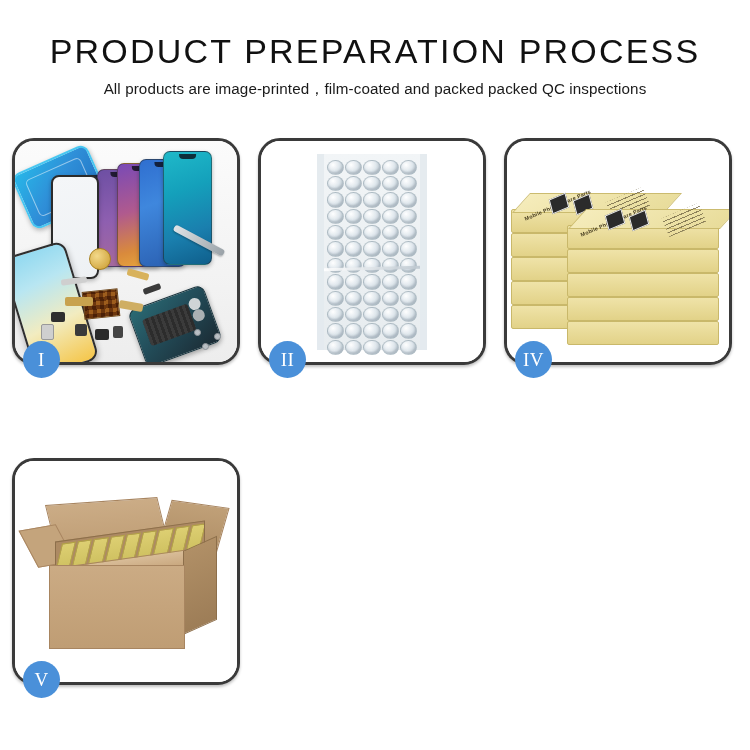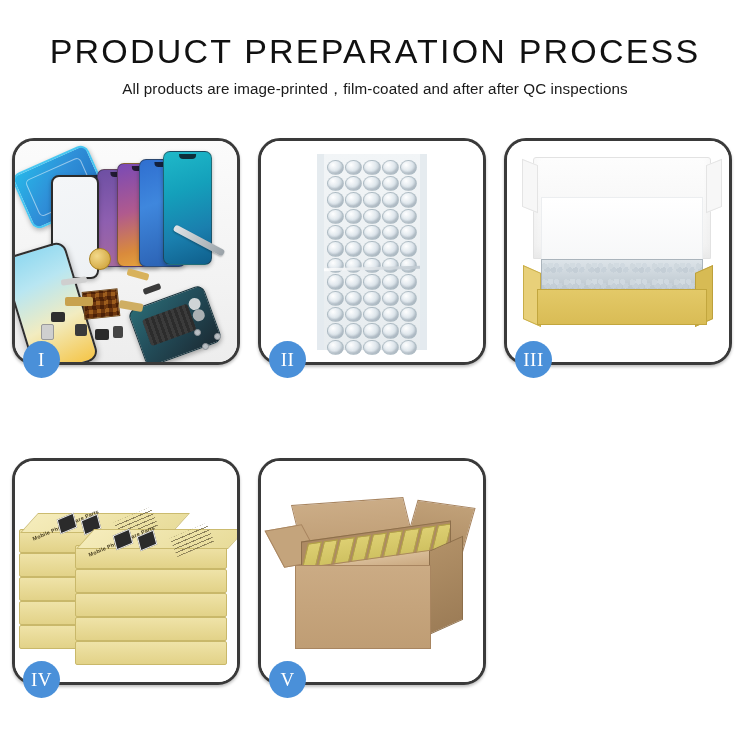--- a/index.html
+++ b/index.html
@@ -372,21 +372,21 @@
   .c6-n1 { left:60px; top:92px; }
   .c6-n2 { left:60px; top:166px; }
 </style>
 </head>
 <body>
 
 <div class="page">
 
   <div class="header">
     <div class="title">PRODUCT PREPARATION PROCESS</div>
-    <div class="subtitle">All products are image-printed，film-coated and after after QC inspections</div>
+    <div class="subtitle">All products are image-printed，film-coated and packed packed QC inspections</div>
   </div>
 
   <div class="grid">
 
     <div class="panel">
       <div class="panel-inner p1">
         <div class="blue-film"></div>
         <div class="phone-fan">
           <div class="fan-ph fan5">
               <div class="notch"></div>
@@ -491,31 +491,20 @@
               <div class="bub"></div>
               <div class="bub"></div>
               <div class="bub"></div>
             </div>
           <div class="seam"></div>
         </div>
       </div>
       <div class="badge">II</div>
     </div>
 
-    <div class="panel">
-      <div class="panel-inner p3">
-        <div class="box3-lid"></div>
-        <div class="box3-foam"></div>
-        <div class="box3-contents"></div>
-        <div class="box3-lflap"></div>
-        <div class="box3-rflap"></div>
-        <div class="box3-front"></div>
-      </div>
-      <div class="badge">III</div>
-    </div>
 
     <div class="panel">
       <div class="panel-inner p4">
         <div class="stack" id="box-stack">
             <div class="sbox" style="left: 0px; top: 150px; z-index: 10;"></div>
             <div class="sbox" style="left: 0px; top: 126px; z-index: 9;"></div>
             <div class="sbox" style="left: 0px; top: 102px; z-index: 8;"></div>
             <div class="sbox" style="left: 0px; top: 78px; z-index: 7;"></div>
             <div class="sbox" style="left: 0px; top: 54px; z-index: 6;">
               <div class="sbox-top"></div>

